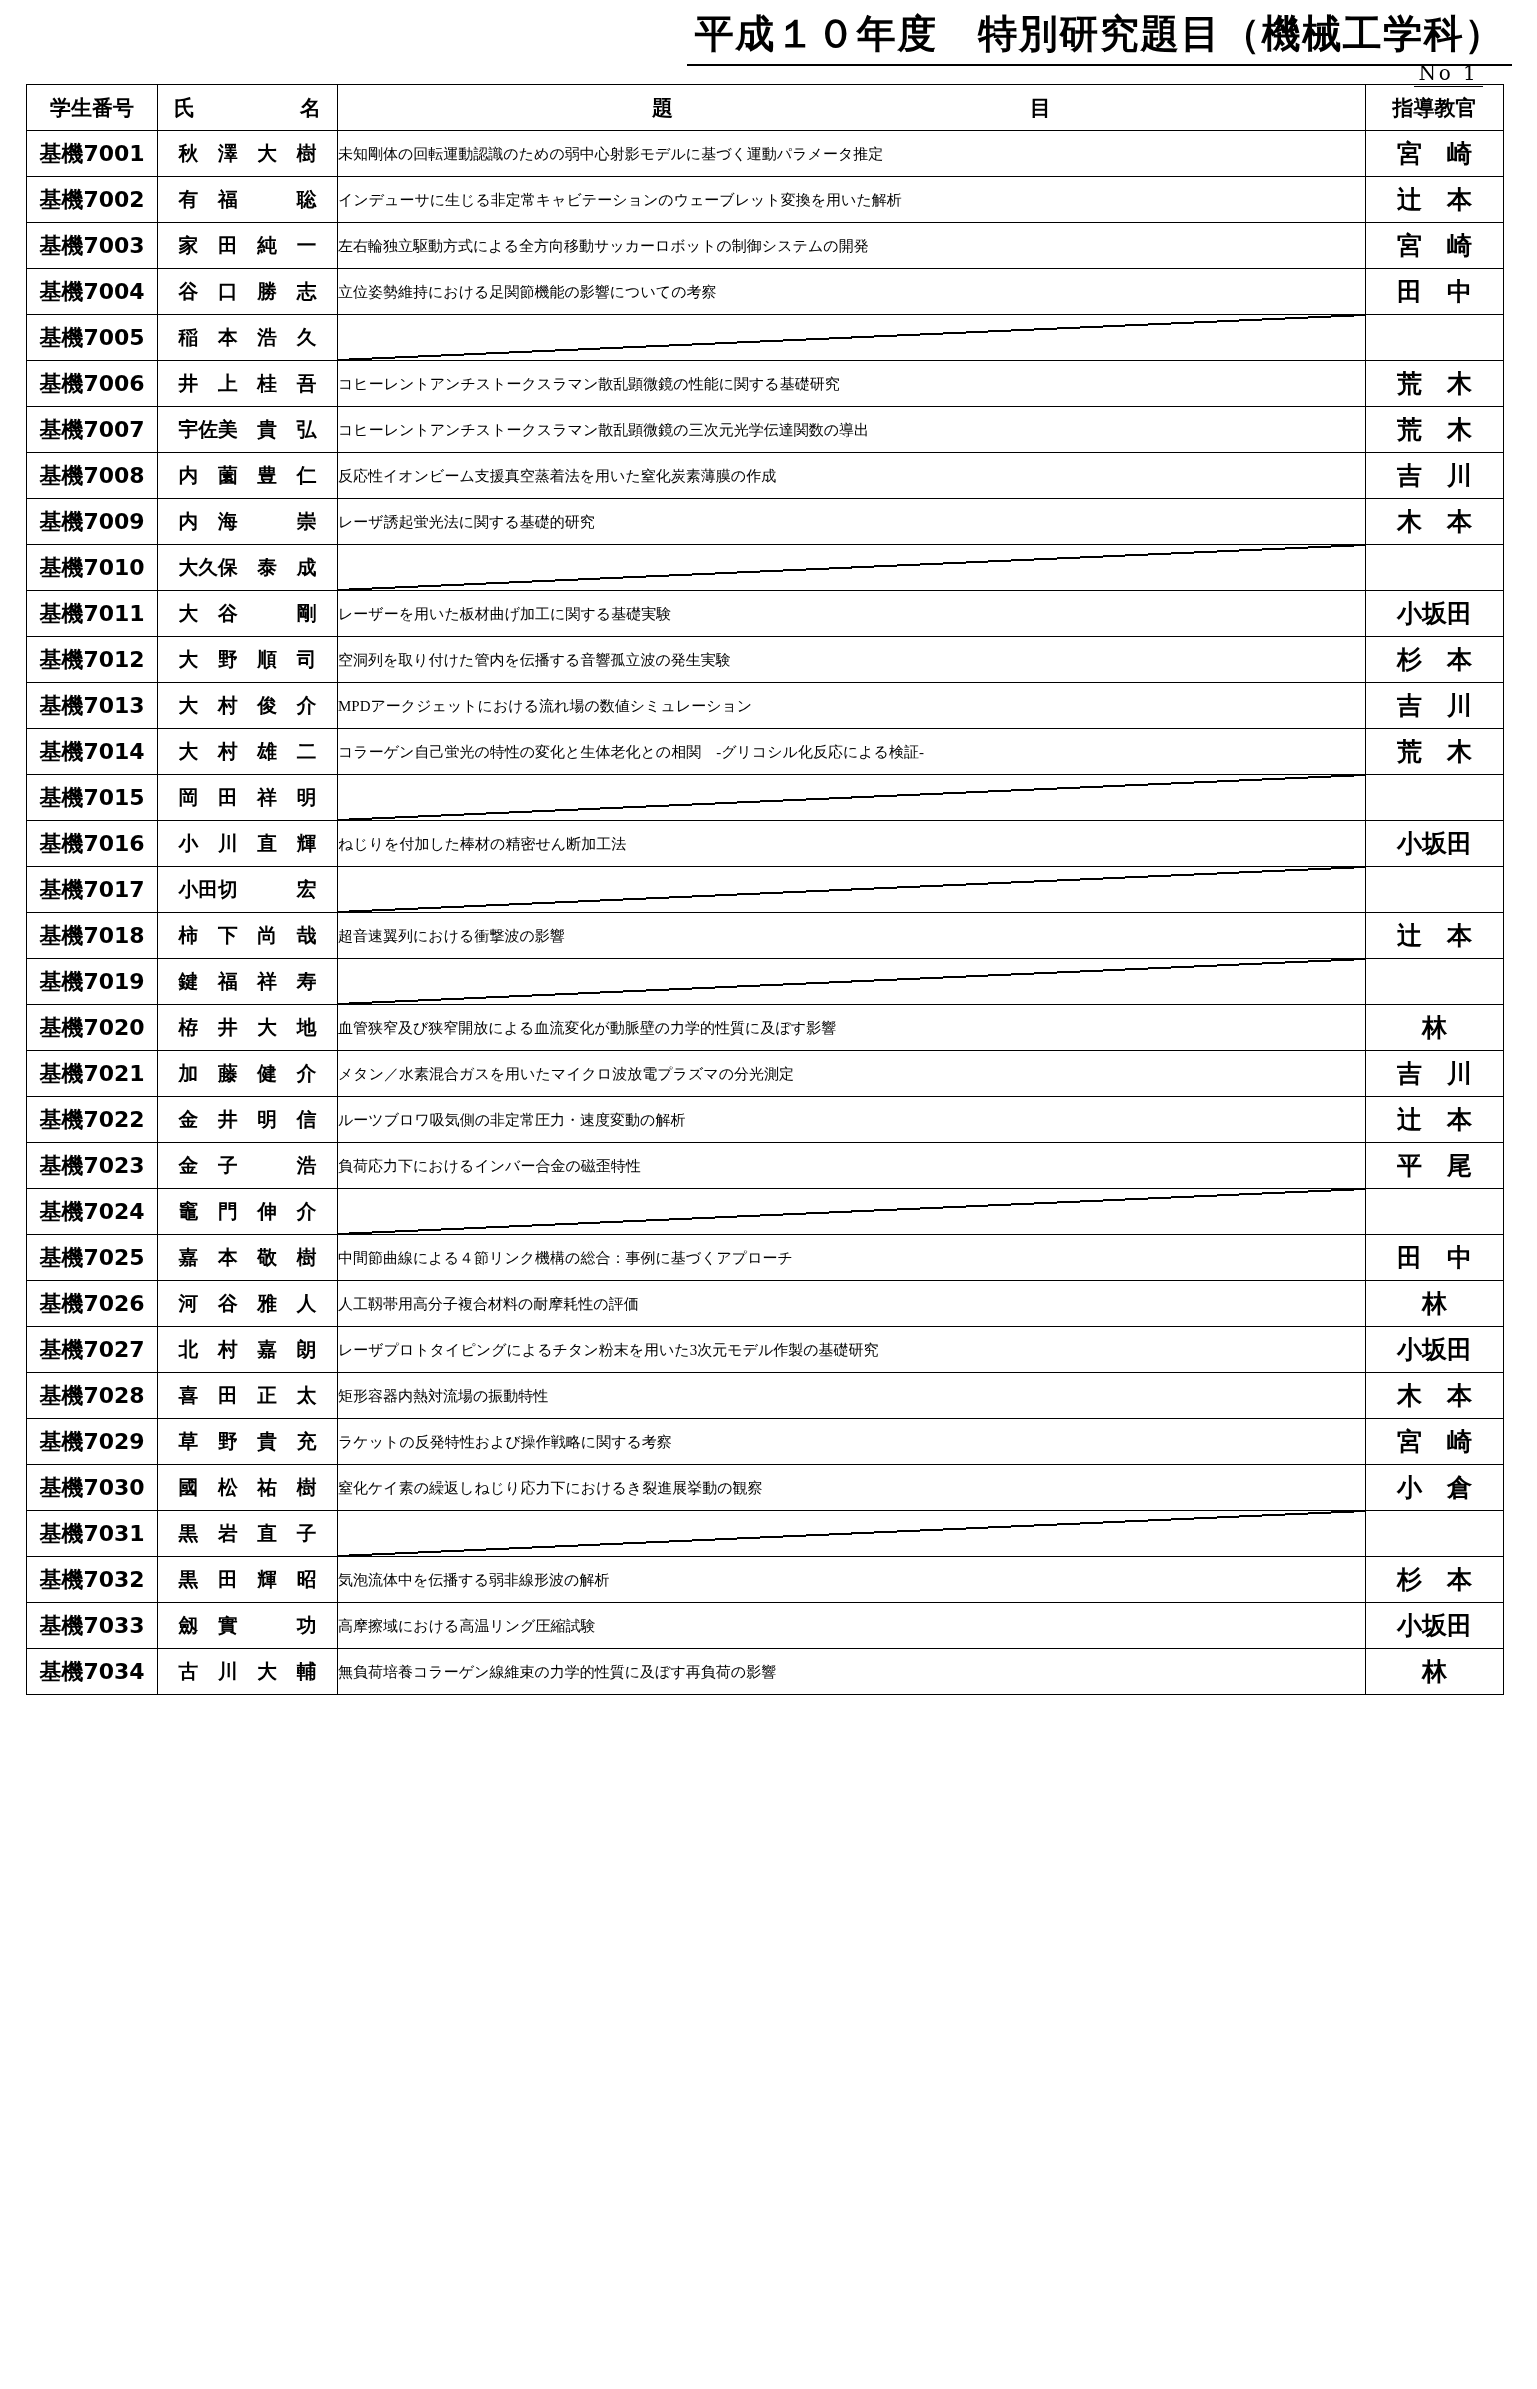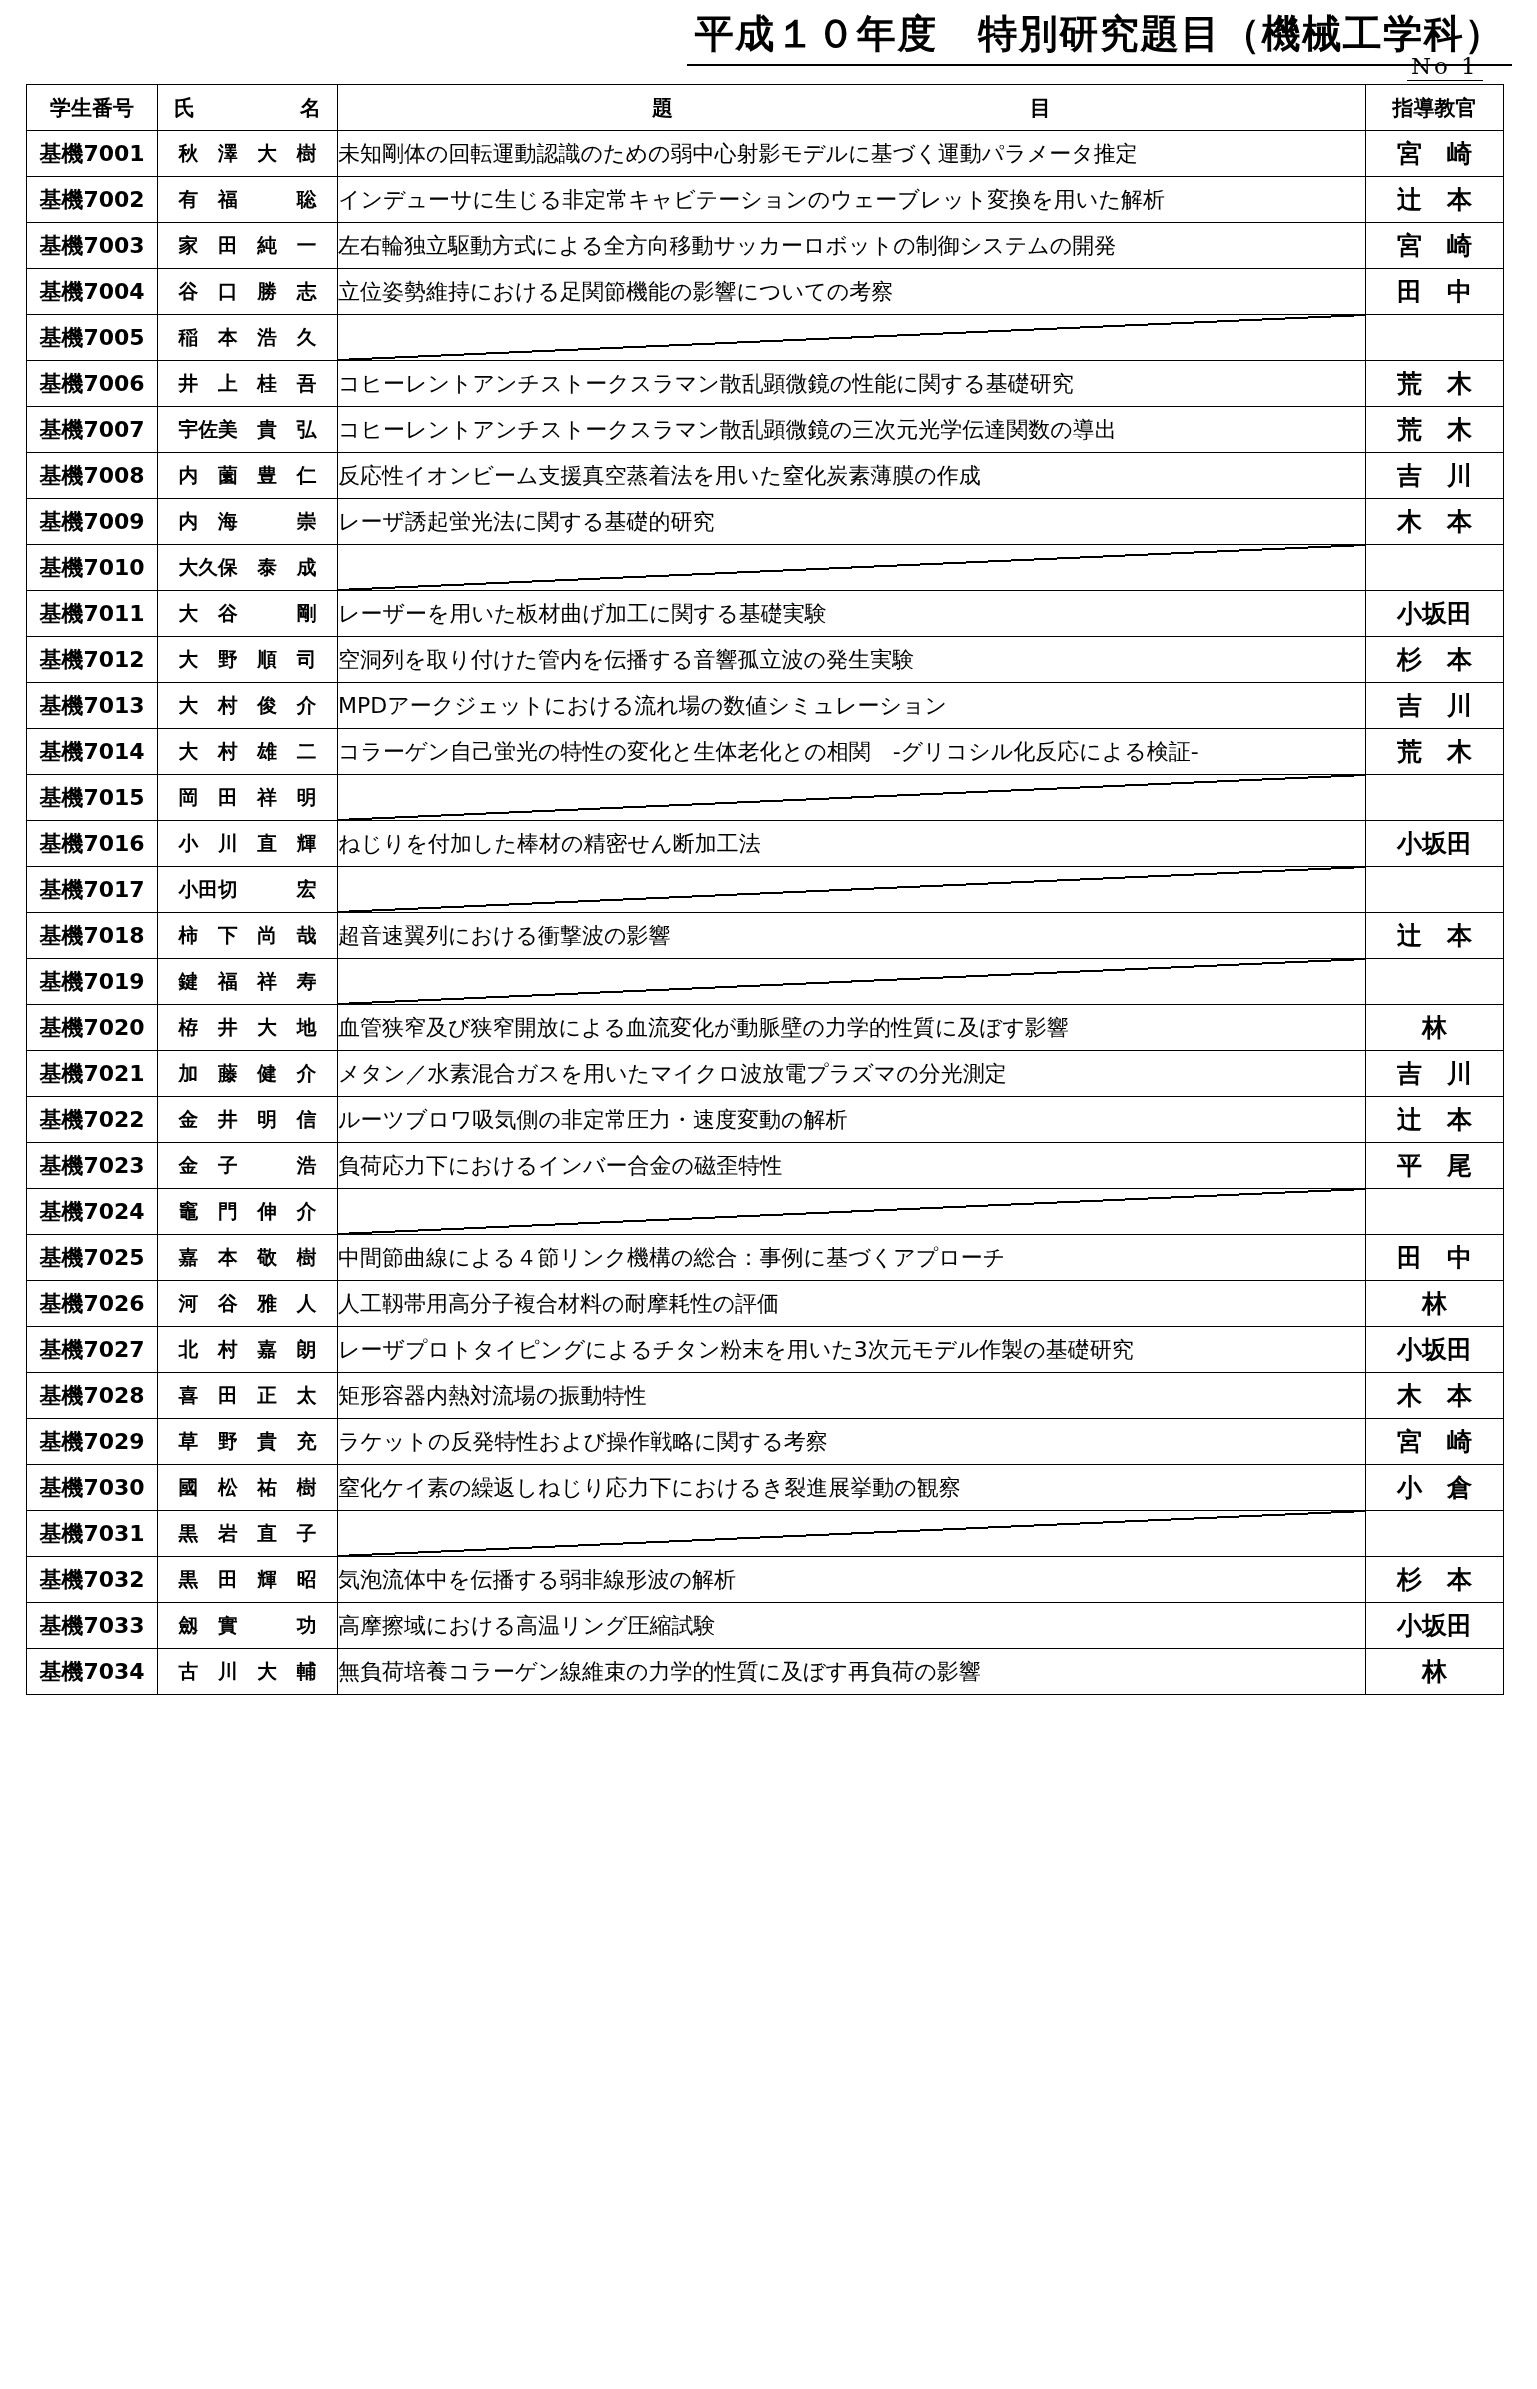--- a/index.html
+++ b/index.html
@@ -28,22 +28,22 @@
     font-size: 39px;
     font-weight: bold;
     letter-spacing: 1.5px;
     border-bottom: 2.2px solid #000;
     padding: 0 7.3px 2.9px 7.3px;
     font-family: "DejaVu Serif", "Liberation Serif", serif;
   }
   .page-no {
     position: absolute;
     right: 29px;
-    top: 46px;
-    font-size: 23px;
+    top: 54px;
+    font-size: 20px;
     font-family: "DejaVu Serif", "Liberation Serif", serif;
     border-bottom: 1.5px solid #000;
     padding: 0 4.4px 0.7px 4.4px;
     letter-spacing: 2.9px;
   }
   table.main {
     border-collapse: collapse;
     width: 1478px;
     margin-top: 20px;
     table-layout: fixed;
@@ -60,22 +60,23 @@
     font-size: 22px;
     font-weight: bold;
   }
   th.h-name, td.c-name {
     width: 179px;
     font-size: 19.7px;
     font-weight: bold;
     text-align: right;
   }
   th.h-title, td.c-title {
-    font-size: 22px;
+    font-size: 15px;
     padding-left: 10.2px;
+    font-family: Liberation Serif, serif;
   }
   th.h-adv, td.c-adv {
     width: 137px;
     font-size: 25px;
     font-weight: bold;
   }
   th.h-id, th.h-name, th.h-title, th.h-adv {
     font-size: 21px;
     font-weight: bold;
     text-align: center;

